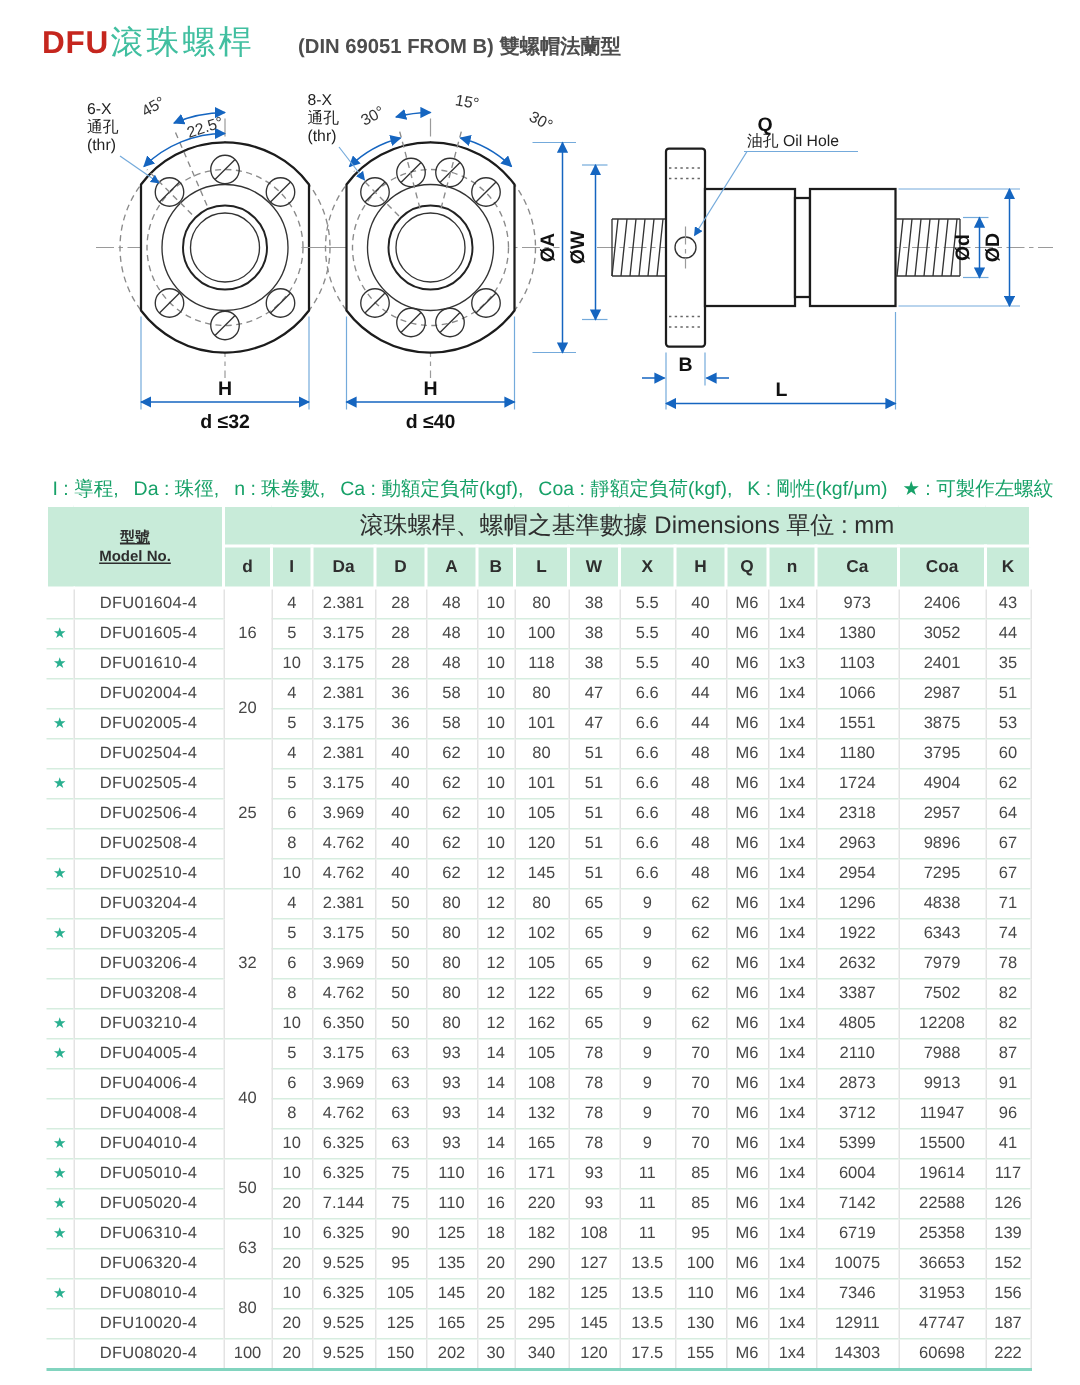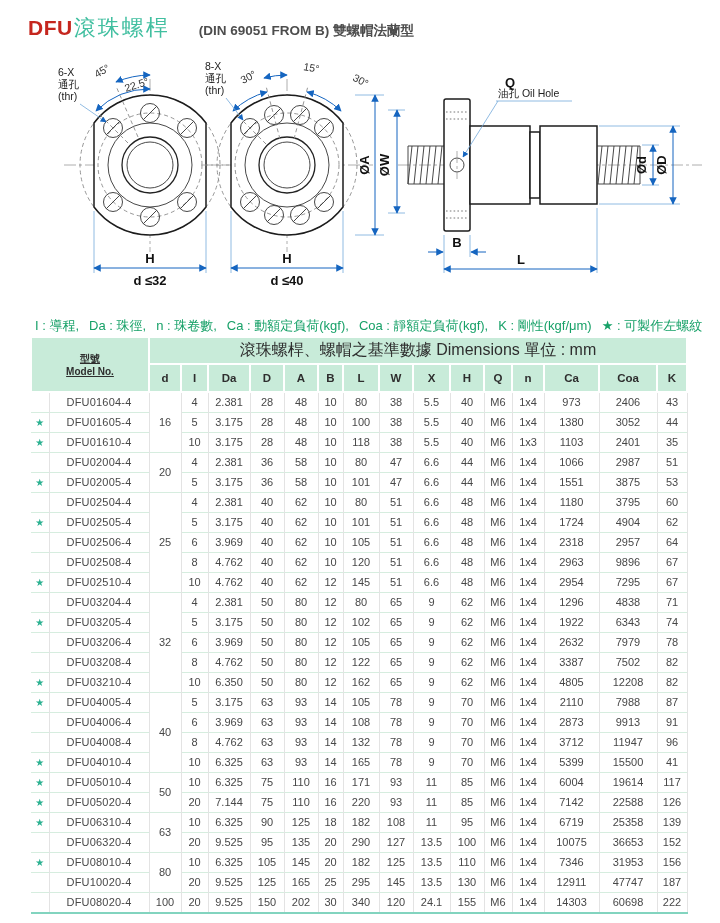--- a/index.html
+++ b/index.html
@@ -737,21 +737,21 @@
         <td class="star"></td>
         <td class="model">DFU08020-4</td>
         <td class="dcell" rowspan="1">100</td>
         <td>20</td>
         <td>9.525</td>
         <td>150</td>
         <td>202</td>
         <td>30</td>
         <td>340</td>
         <td>120</td>
-        <td>24.1</td>
+        <td>17.5</td>
         <td>155</td>
         <td>M6</td>
         <td>1x4</td>
         <td>14303</td>
         <td>60698</td>
         <td>222</td>
       </tr>
     </tbody>
 </table>
 

